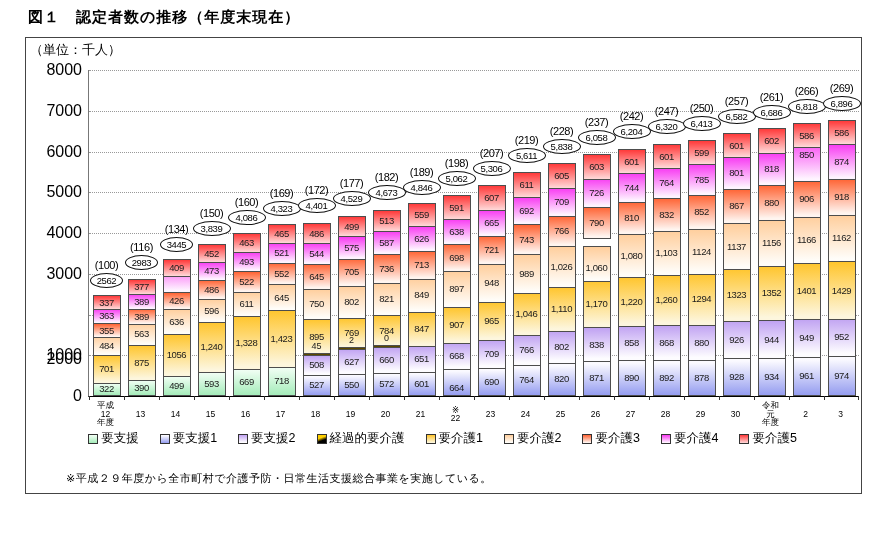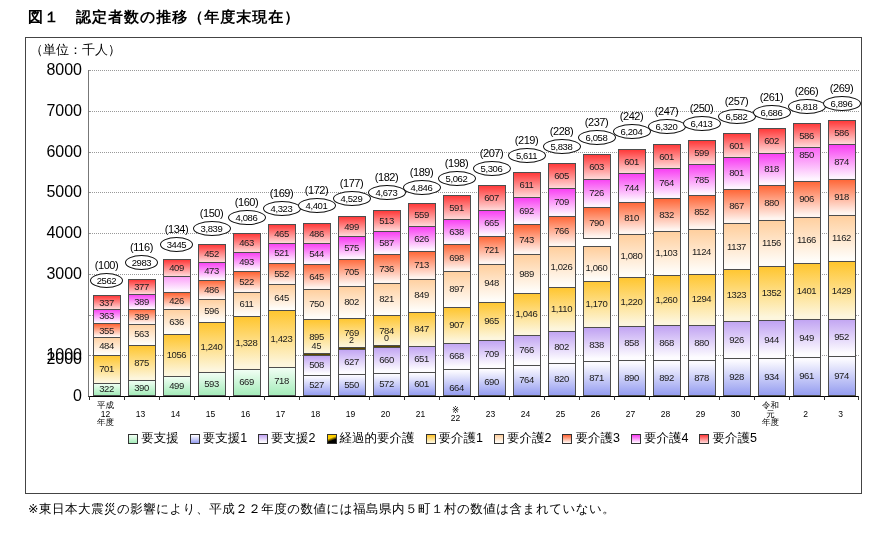--- a/index.html
+++ b/index.html
@@ -19,21 +19,21 @@
   .keika-label{position:absolute;text-align:center;font-size:9px;color:#1a1a1a;z-index:6;}
   .ellipse{position:absolute;box-sizing:border-box;border:1.2px solid #111;border-radius:50%;
            background:#fff;font-size:9.5px;letter-spacing:-0.4px;height:15px;line-height:13px;
            text-align:center;z-index:4;}
   .idx{position:absolute;width:100%;text-align:center;font-size:11px;letter-spacing:-0.4px;}
   .xrow{position:absolute;left:88px;top:398px;width:770px;height:32px;}
   .xlab{position:absolute;top:0;height:32px;display:flex;align-items:center;justify-content:center;
         text-align:center;font-size:8.5px;line-height:8.5px;white-space:pre-line;}
   .tick{position:absolute;bottom:-4px;height:4px;width:0;border-left:1px solid #333;}
   .legend{position:absolute;left:25px;top:430px;width:835px;display:flex;justify-content:center;
-          align-items:center;gap:11px;font-size:12.5px;}
+          align-items:center;gap:21px;font-size:12.5px;}
   .legend-item{display:flex;align-items:center;gap:3px;}
   .swatch{width:8px;height:8px;border:1px solid #333;display:inline-block;}
   .fn{position:absolute;font-size:11px;letter-spacing:0.5px;}
   .fn-out{position:absolute;left:28px;top:501px;font-size:12.5px;letter-spacing:0.5px;}
 </style>
 </head>
 <body>
 
 <div class="page">
   <div class="title">図１　認定者数の推移（年度末現在）</div>
@@ -674,21 +674,21 @@
       <div class="legend-item">
         <div class="swatch" style="background: linear-gradient(rgb(248, 58, 242), rgb(254, 244, 255) 95%);"></div>
         <div>要介護4</div>
       </div>
       <div class="legend-item">
         <div class="swatch" style="background: linear-gradient(rgb(255, 58, 58), rgb(255, 217, 217));"></div>
         <div>要介護5</div>
       </div>
     </div>
 
-  <div class="fn-out">※東日本大震災の影響により、平成２２年度の数値には福島県内５町１村の数値は含まれていない。</div>
+  <div class="fn" style="left:66px;top:471px;">※平成２９年度から全市町村で介護予防・日常生活支援総合事業を実施している。</div>
 <div class="ylab" style="top: 387px;">0</div>
     <div class="ylab" style="top: 346.25px;">1000</div>
     <div class="ylab" style="top: 305.5px; margin-top: 44px;">2000</div>
     <div class="ylab" style="top: 264.75px;">3000</div>
     <div class="ylab" style="top: 224px;">4000</div>
     <div class="ylab" style="top: 183.25px;">5000</div>
     <div class="ylab" style="top: 142.5px;">6000</div>
     <div class="ylab" style="top: 101.75px;">7000</div>
     <div class="ylab" style="top: 61px;">8000</div>
   </div>

